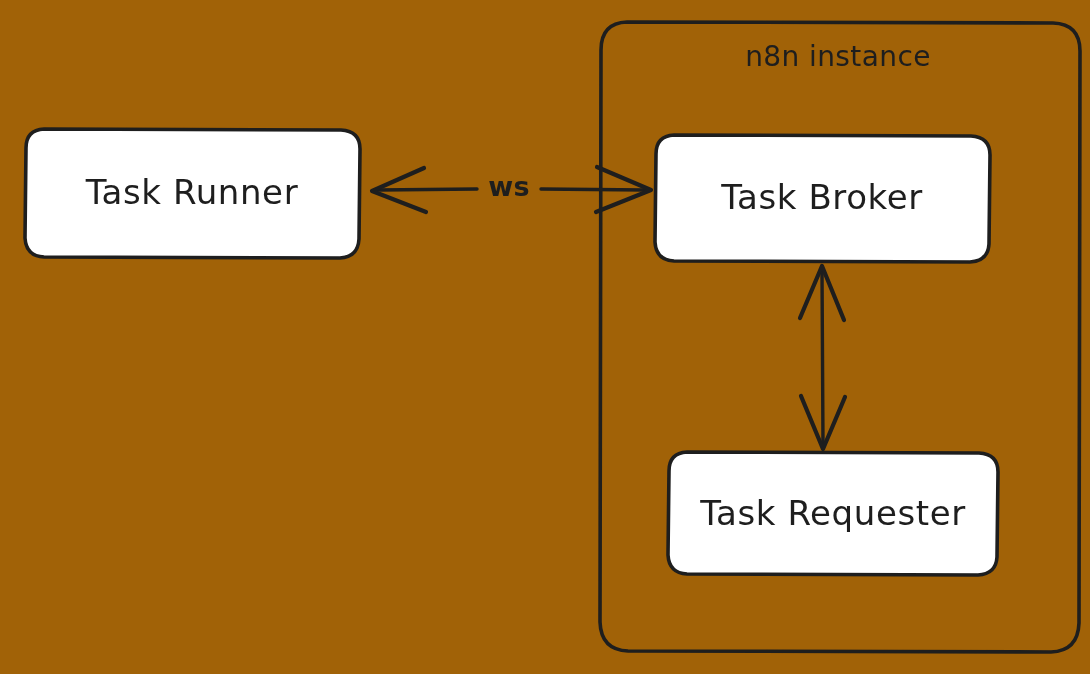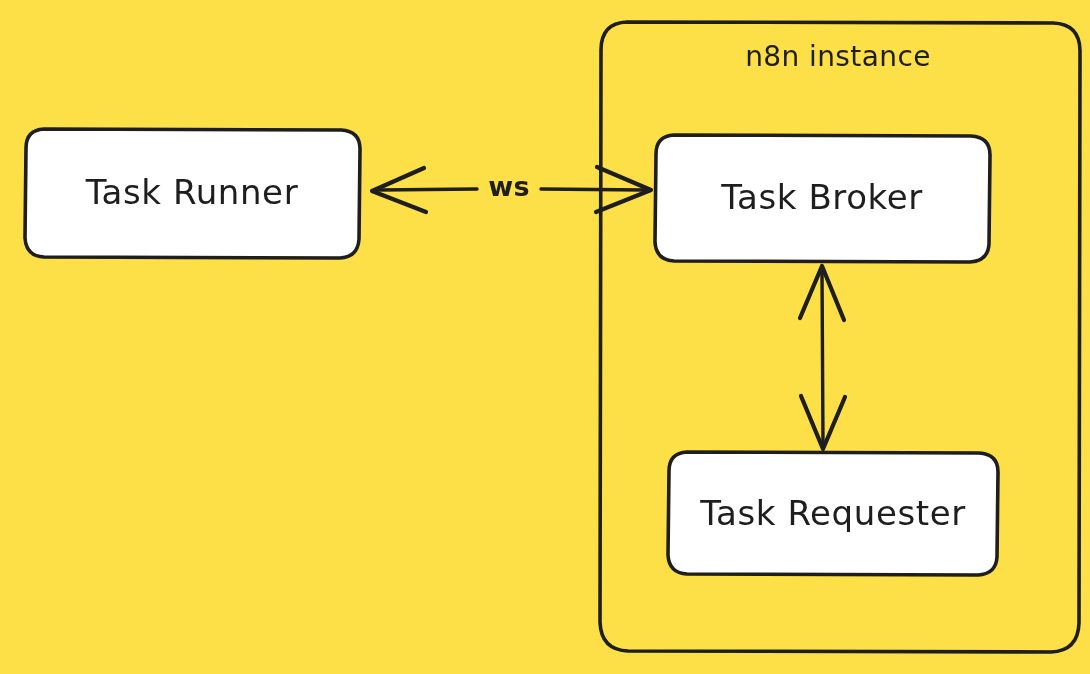--- a/index.html
+++ b/index.html
@@ -8,21 +8,21 @@
     padding: 0;
     background: #ffffff;
   }
   body {
     font-family: "DejaVu Sans", sans-serif;
   }
   #canvas {
     position: relative;
     width: 1090px;
     height: 674px;
-    background: #fde047;
+    background: #a16207;
     overflow: hidden;
   }
   #diagram-svg {
     position: absolute;
     top: 0;
     left: 0;
     width: 1090px;
     height: 674px;
   }
   .node-box {

